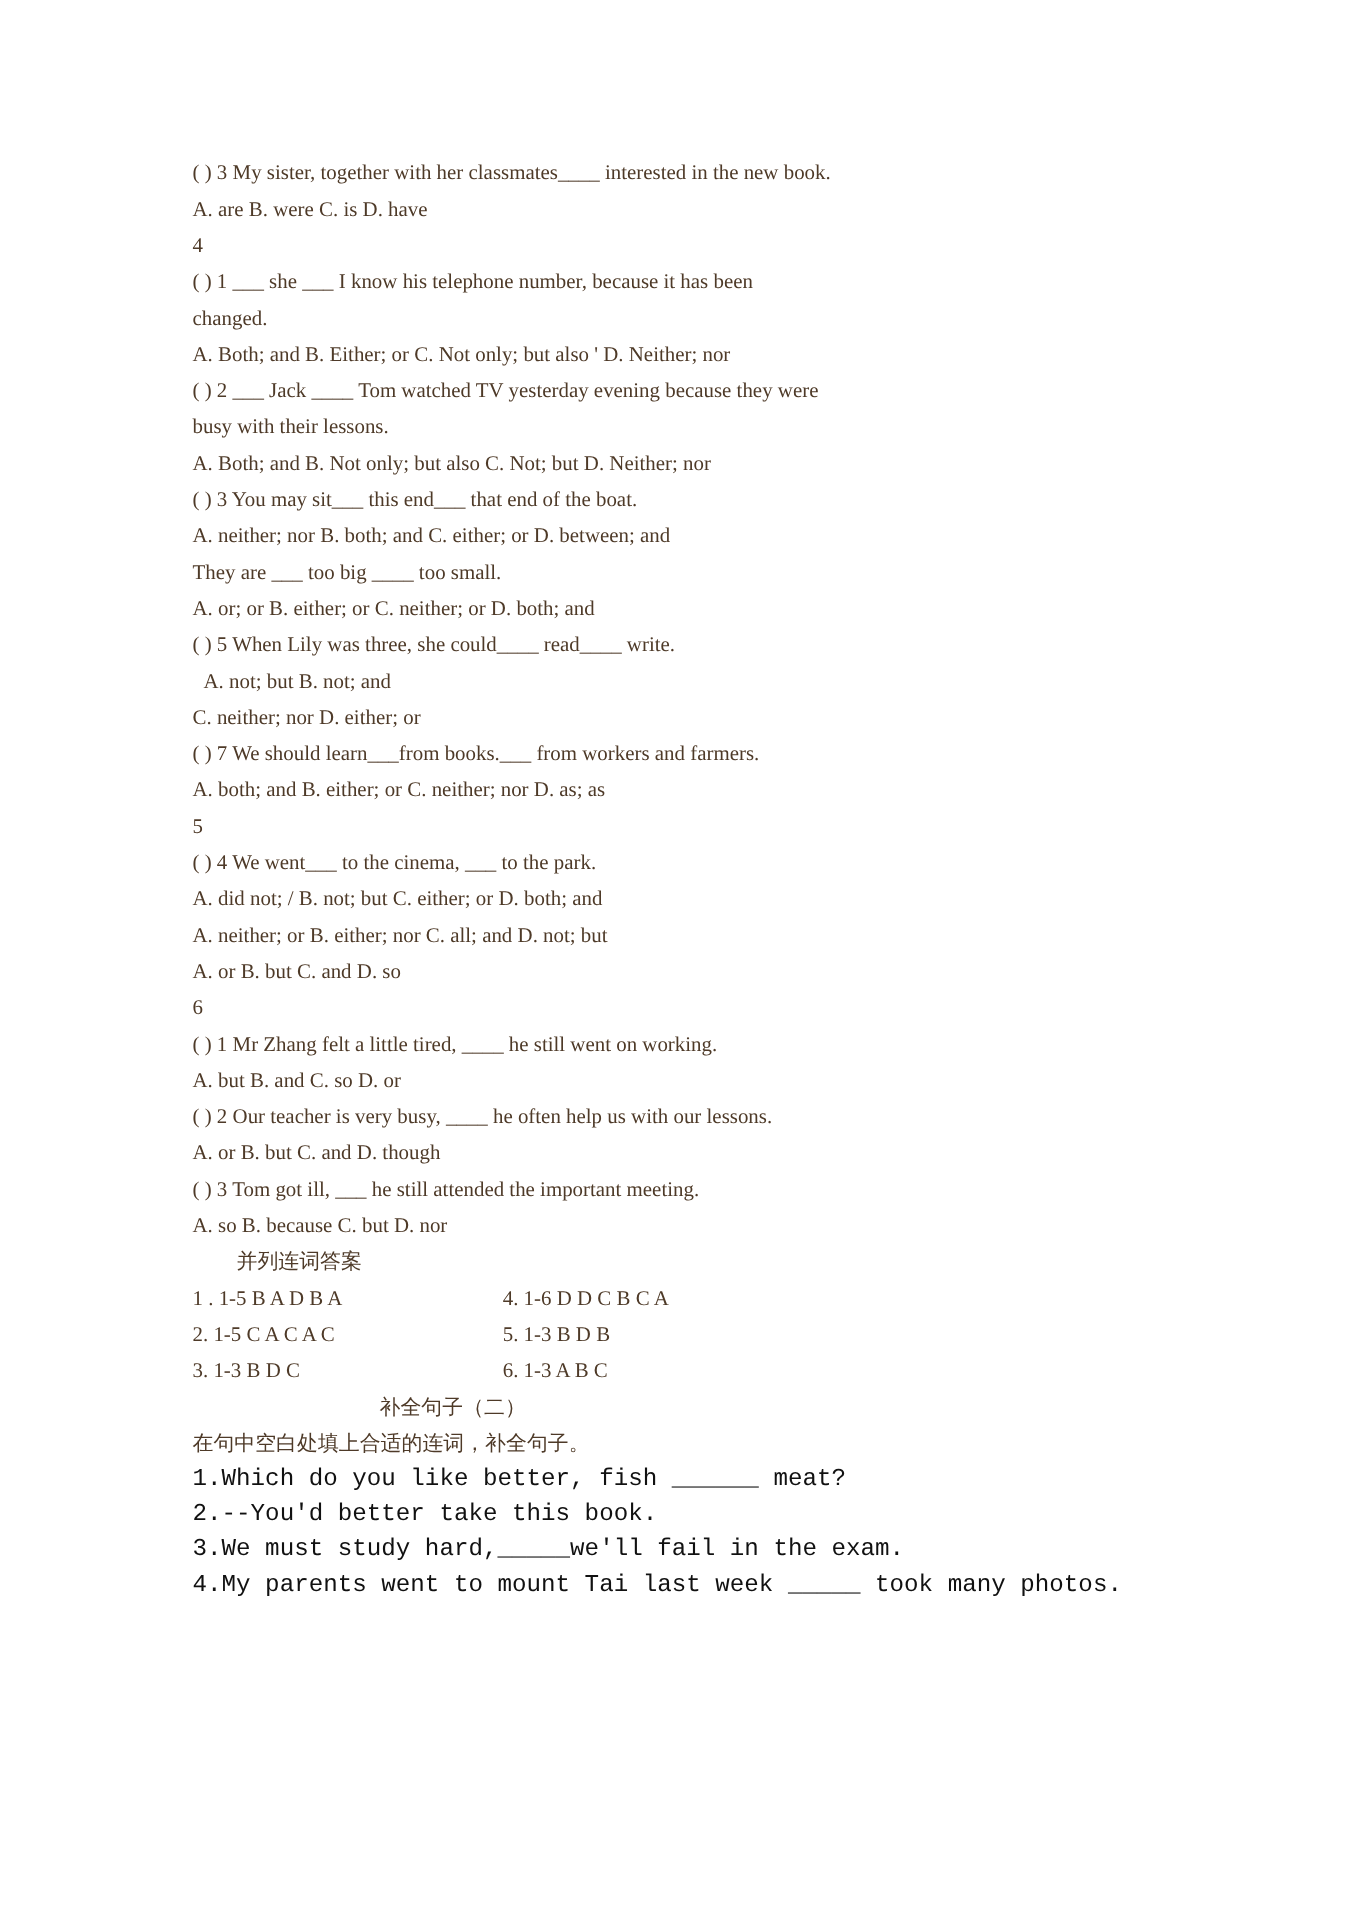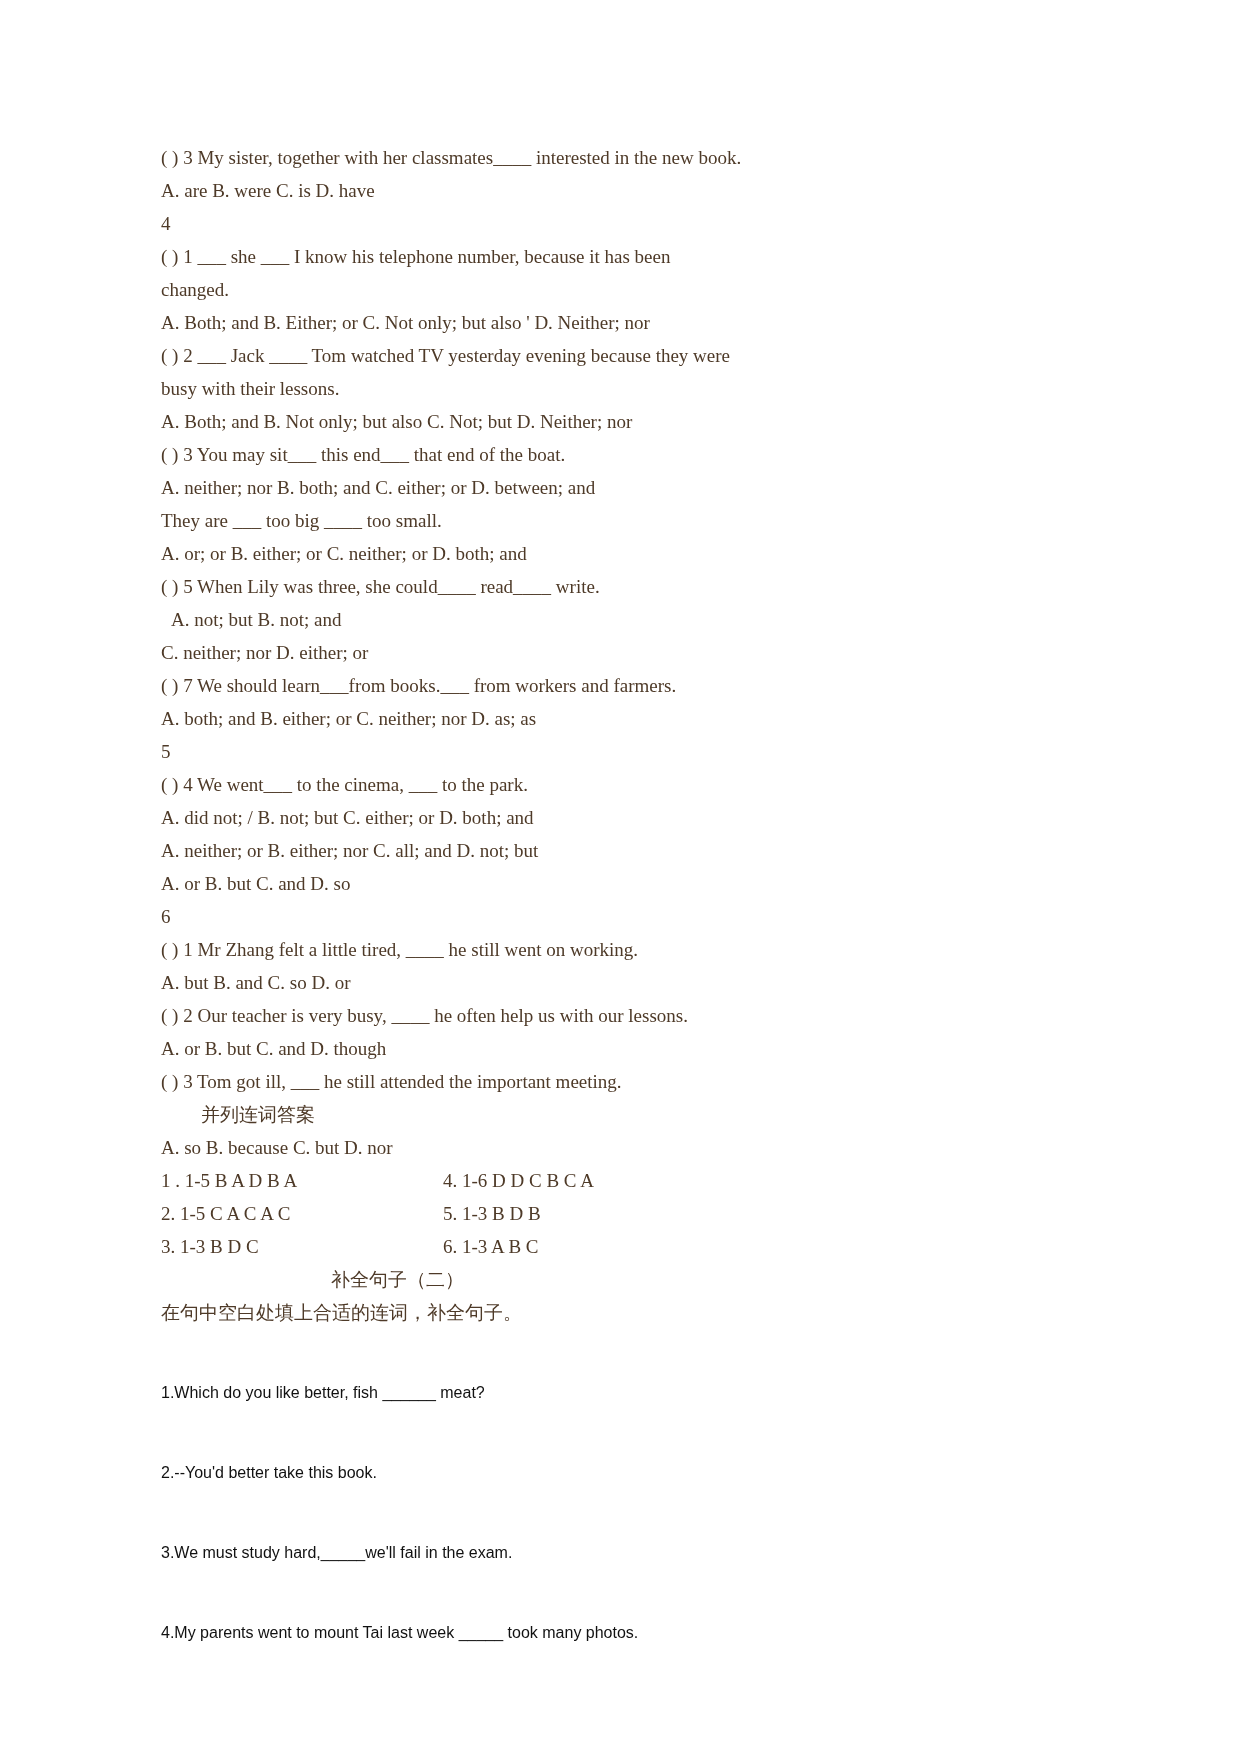--- a/index.html
+++ b/index.html
@@ -8,39 +8,38 @@
     background: #ffffff;
   }
   body {
     width: 1241px;
     height: 1754px;
     position: relative;
     overflow: hidden;
   }
   .doc {
     position: absolute;
-    left: 161px;
+    left: 175px;
     top: 141px;
     width: 980px;
   }
   .line {
     white-space: pre;
   }
   .serif {
     font-family: "Liberation Serif", "DejaVu Serif", serif;
     font-size: 19px;
     line-height: 33px;
     color: var(--ink, #4e3a28);
   }
   .sans {
-    font-family: Liberation Sans, sans-serif;
-    font-size: 16px;
+    font-family: Liberation Mono, monospace;
+    font-size: 22px;
     line-height: 32px;
     color: var(--fill-ink, #111111);
-    margin-top: 48px;
   }
   .indent-sm { padding-left: 10px; }
   .indent-md { padding-left: 40px; }
   .indent-lg { padding-left: 170px; }
   .cell-left {
     display: inline-block;
     width: 282px;
   }
 </style>
 </head>
@@ -69,22 +68,22 @@
     <div class="line serif">( ) 4 We went___ to the cinema, ___ to the park.</div>
     <div class="line serif">A. did not; / B. not; but C. either; or D. both; and</div>
     <div class="line serif">A. neither; or B. either; nor C. all; and D. not; but</div>
     <div class="line serif">A. or B. but C. and D. so</div>
     <div class="line serif">6</div>
     <div class="line serif">( ) 1 Mr Zhang felt a little tired, ____ he still went on working.</div>
     <div class="line serif">A. but B. and C. so D. or</div>
     <div class="line serif">( ) 2 Our teacher is very busy, ____ he often help us with our lessons.</div>
     <div class="line serif">A. or B. but C. and D. though</div>
     <div class="line serif">( ) 3 Tom got ill, ___ he still attended the important meeting.</div>
+    <div class="line serif">A. so B. because C. but D. nor</div>
     <div class="line serif indent-md">并列连词答案</div>
-    <div class="line serif">A. so B. because C. but D. nor</div>
     <div class="line serif"><span class="cell-left">1 . 1-5 B A D B A</span><span class="cell-right">4. 1-6 D D C B C A</span></div>
     <div class="line serif"><span class="cell-left">2. 1-5 C A C A C</span><span class="cell-right">5. 1-3 B D B</span></div>
     <div class="line serif"><span class="cell-left">3. 1-3 B D C</span><span class="cell-right">6. 1-3 A B C</span></div>
     <div class="line serif indent-lg">补全句子（二）</div>
     <div class="line serif">在句中空白处填上合适的连词，补全句子。</div>
     <div class="line sans">1.Which do you like better, fish ______ meat?</div>
     <div class="line sans">2.--You'd better take this book.</div>
     <div class="line sans">3.We must study hard,_____we'll fail in the exam.</div>
     <div class="line sans">4.My parents went to mount Tai last week _____ took many photos.</div>
   </div>

